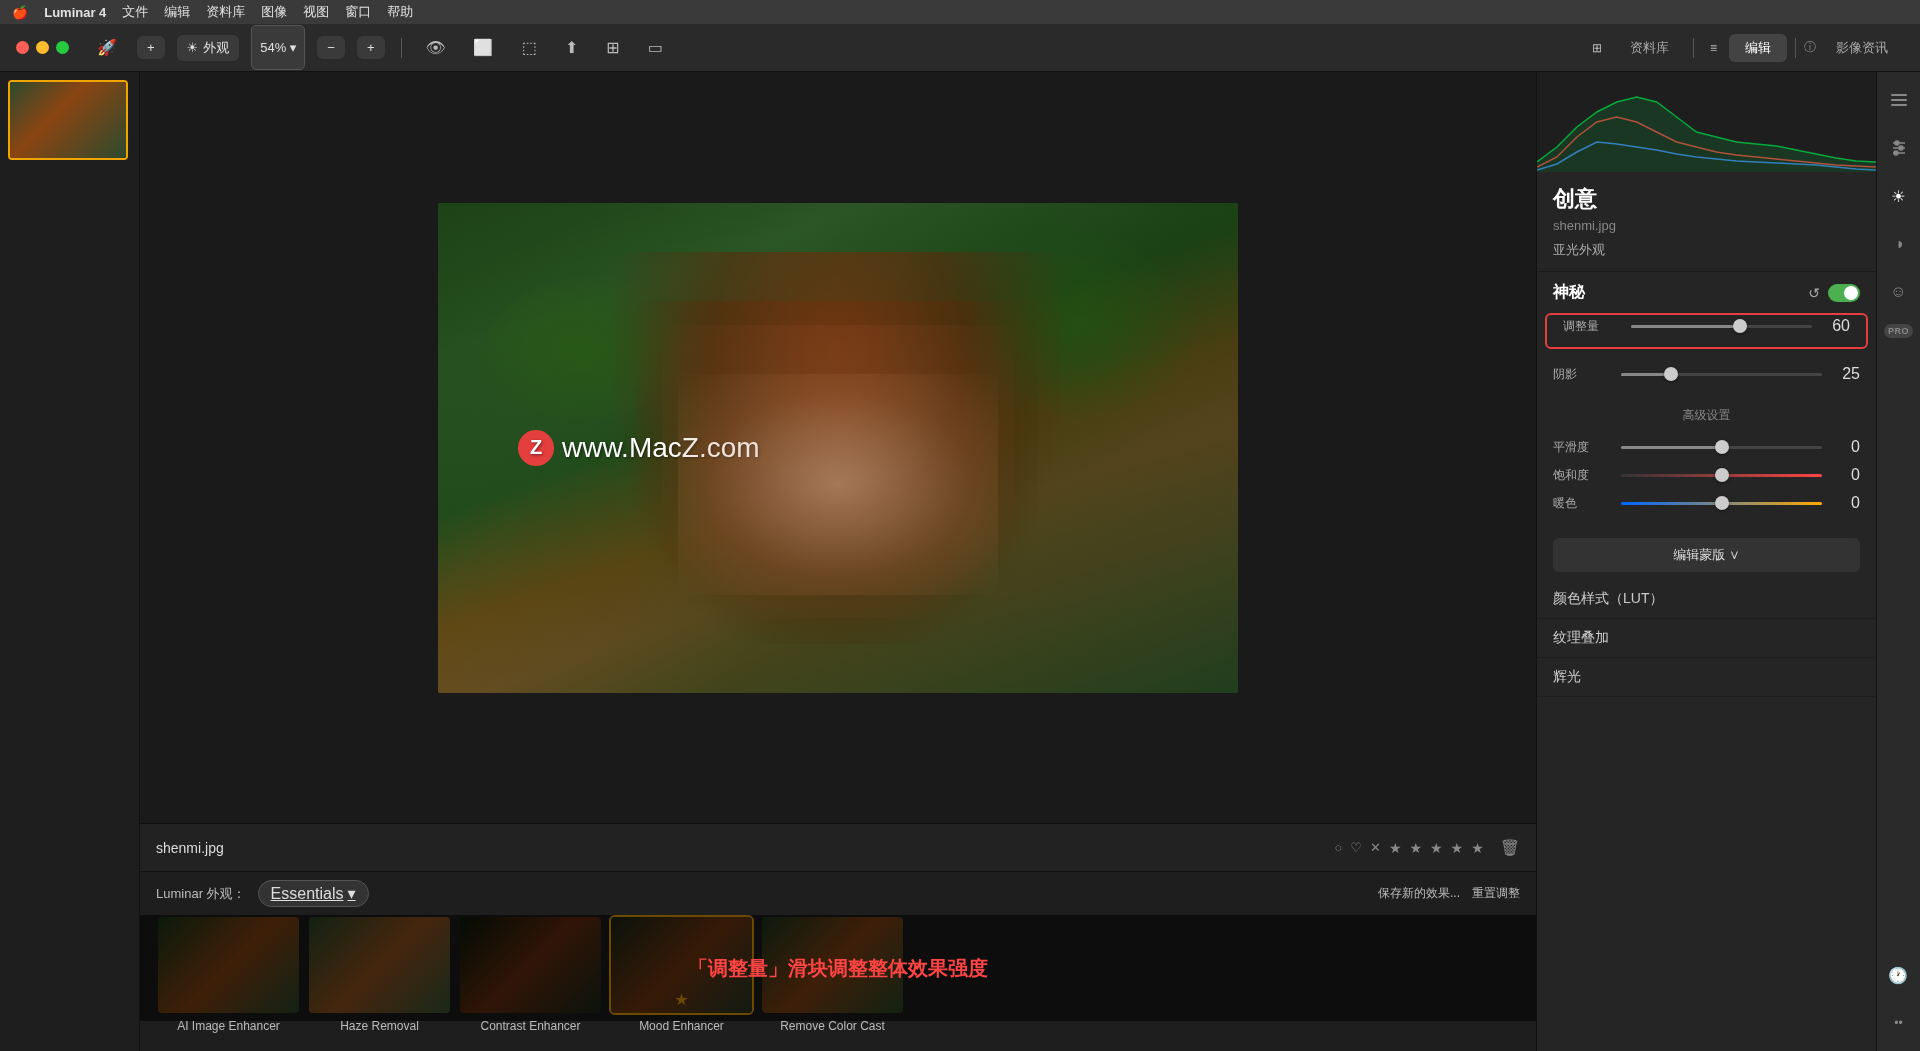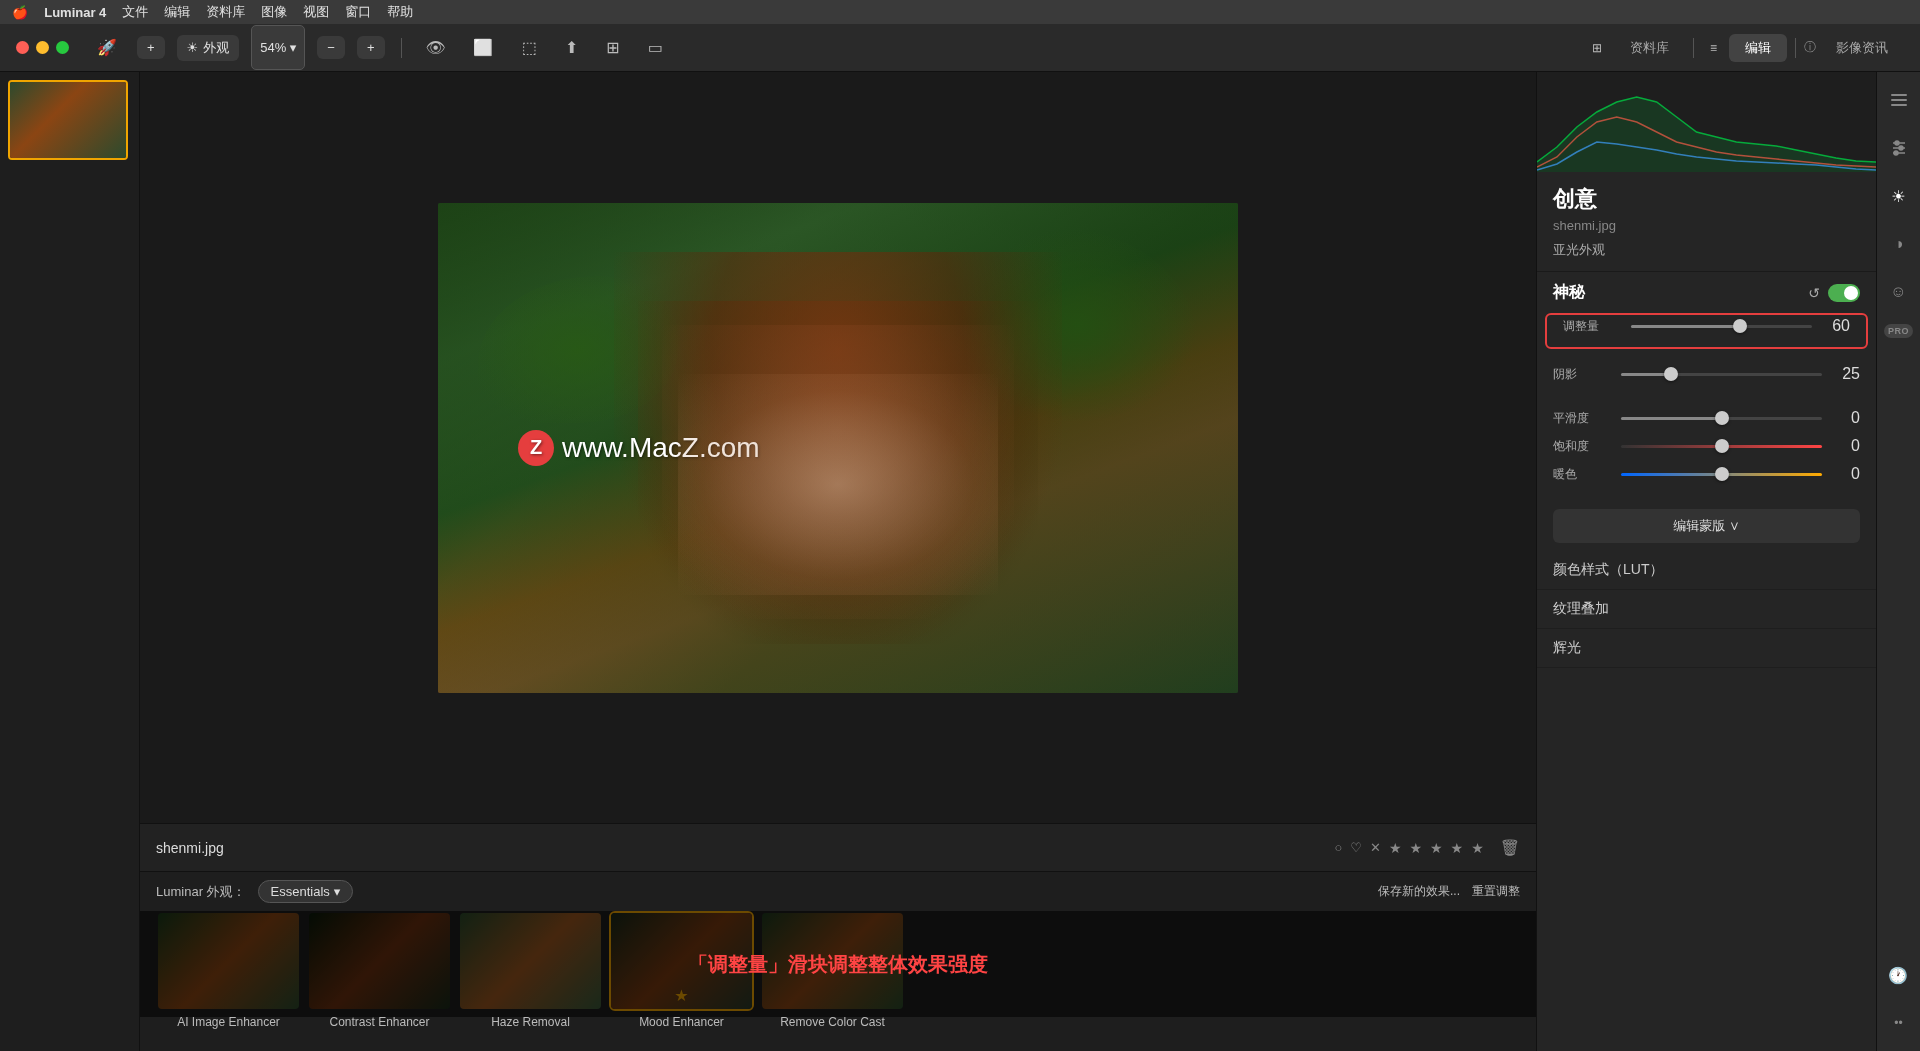--- a/index.html
+++ b/index.html
@@ -221,25 +221,26 @@
       gap: 12px;
       font-size: 13px;
       color: #bbb;
     }
     .preset-selector {
       background: #333;
       border: 1px solid #555;
       border-radius: 14px;
       color: #ddd;
       padding: 3px 12px;
-      font-size: 13px;
+      font-size: 16px;
       cursor: pointer;
       display: flex;
       align-items: center;
       gap: 4px;
+      text-decoration: underline;
     }
     .presets-actions { margin-left: auto; display: flex; gap: 12px; }
     .preset-action-btn {
       background: none;
       border: none;
       color: #bbb;
       font-size: 12px;
       cursor: pointer;
     }
     .presets-scroll {
@@ -570,30 +571,30 @@
           <div class="preset-item">
             <div class="preset-thumb">
               <div class="preset-thumb-bg" style="background:linear-gradient(135deg,#1a3a1a,#8b4513,#2d4a2d)"></div>
             </div>
             <span class="preset-label">AI Image Enhancer</span>
           </div>
 
 
           <div class="preset-item">
             <div class="preset-thumb">
+              <div class="preset-thumb-bg" style="background:linear-gradient(135deg,#2a4a2a,#9a5520,#3a5a3a)"></div>
+            </div>
+            <span class="preset-label">Haze Removal</span>
+          </div>
+
+          <div class="preset-item">
+            <div class="preset-thumb">
               <div class="preset-thumb-bg" style="background:linear-gradient(135deg,#0a1a0a,#6b3010,#1a2a1a)"></div>
             </div>
             <span class="preset-label">Contrast Enhancer</span>
-          </div>
-
-          <div class="preset-item">
-            <div class="preset-thumb">
-              <div class="preset-thumb-bg" style="background:linear-gradient(135deg,#2a4a2a,#9a5520,#3a5a3a)"></div>
-            </div>
-            <span class="preset-label">Haze Removal</span>
           </div>
 
           <div class="preset-item">
             <div class="preset-thumb active">
               <div class="preset-thumb-bg" style="background:linear-gradient(135deg,#1a2a1a,#7a3a10,#2a3a2a)"></div>
               <div style="position:absolute;bottom:4px;left:50%;transform:translateX(-50%);color:#f0a500;font-size:16px;">★</div>
             </div>
             <span class="preset-label">Mood Enhancer</span>
           </div>
 
@@ -658,20 +659,21 @@
       <div class="slider-row">
         <span class="slider-label">阴影</span>
         <div class="slider-track">
           <div class="slider-fill" style="width:25%"></div>
           <div class="slider-thumb" style="left:25%"></div>
         </div>
         <span class="slider-value">25</span>
       </div>
     </div>
 
+    <div class="advanced-label">高级设置</div>
 
     <div class="slider-section-plain">
 
       <div class="slider-row">
         <span class="slider-label">平滑度</span>
         <div class="slider-track">
           <div class="slider-fill" style="width:50%"></div>
           <div class="slider-thumb" style="left:50%"></div>
         </div>
         <span class="slider-value">0</span>

